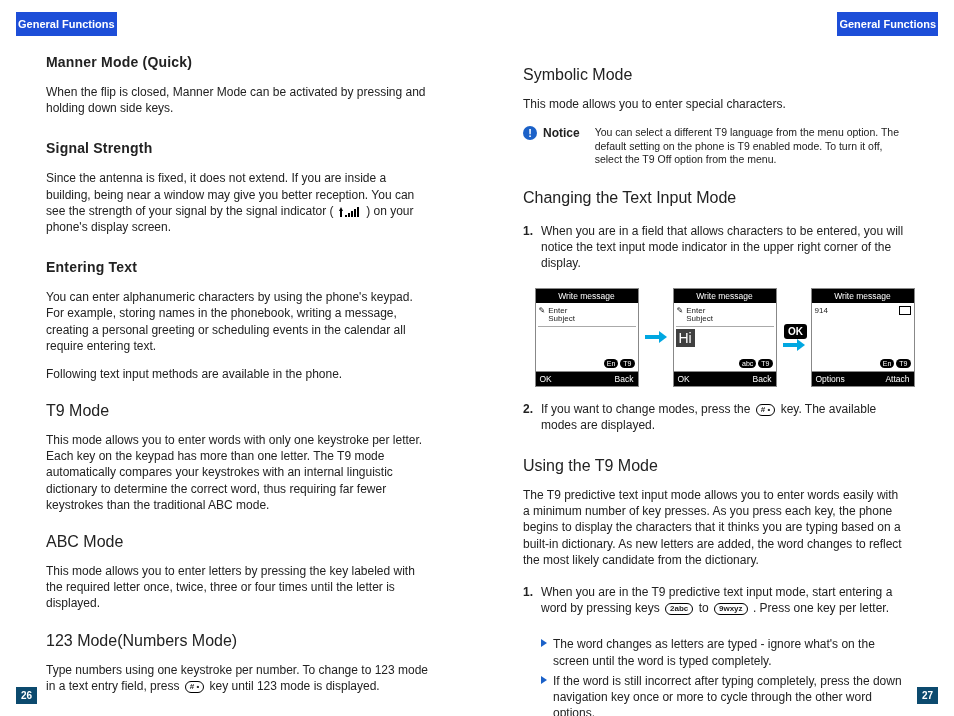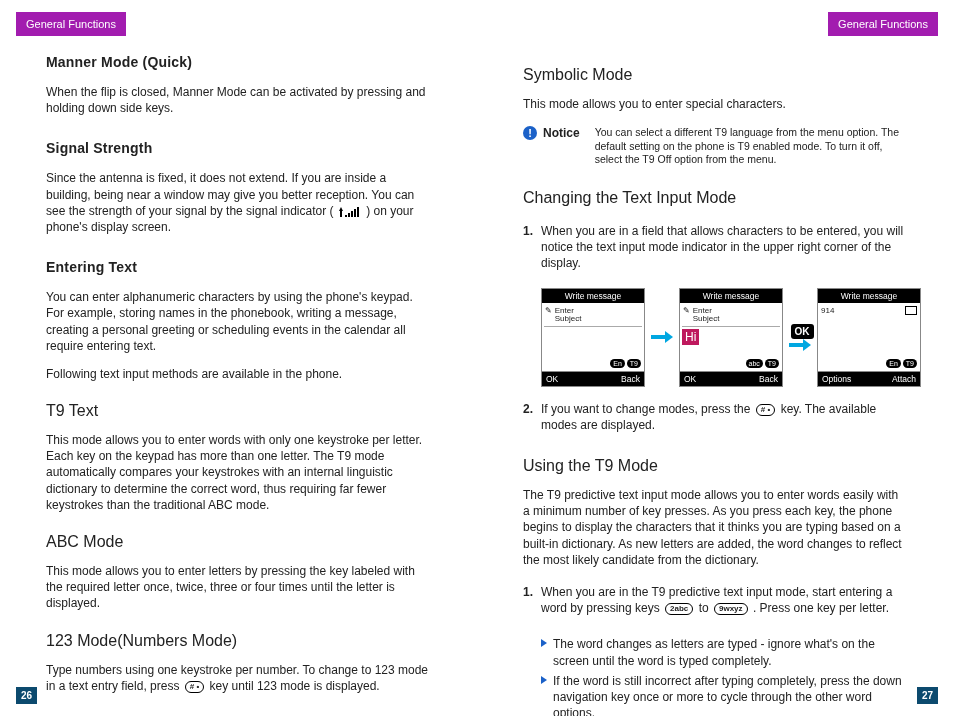--- a/index.html
+++ b/index.html
@@ -20,25 +20,25 @@
   }
   .col {
     width: 477px;
     box-sizing: border-box;
     padding: 12px 46px 10px 46px;
     display: flex;
     flex-direction: column;
     position: relative;
   }
   .header-tab {
-    background: #a21caf;
+    background: #1d4ed8;
     color: #fff;
-    font-weight: normal;
+    font-weight: bold;
     font-size: 11px;
-    padding: 6px 10px;
+    padding: 6px 2px;
     display: inline-block;
   }
   .header-row { height: 24px; }
   .header-row.left  .header-tab { float: left;  margin-left: -30px; }
   .header-row.right .header-tab { float: right; margin-right: -30px; }
   .h1 {
     font-family: Arial, Helvetica, sans-serif;
     font-weight: 900;
     font-size: 14px;
     margin: 18px 0 8px 0;
@@ -90,21 +90,21 @@
     border-top:4px solid transparent;border-bottom:4px solid transparent;
     border-left:6px solid #1b61c8;
   }
   .notice-row{display:flex;align-items:flex-start;margin:8px 0;}
   .notice-icon{
     width:14px;height:14px;border-radius:50%;background:#1b61c8;color:#fff;
     font-weight:900;font-size:11px;text-align:center;line-height:14px;margin-right:6px;flex:none;
   }
   .notice-label{font-weight:900;font-size:12px;margin-right:15px;white-space:nowrap;}
   .notice-text{font-size:10.5px;line-height:1.3;}
-  .phones{display:flex;align-items:center;justify-content:flex-start;margin:6px 0 4px 18px;}
+  .phones{display:flex;align-items:center;justify-content:center;margin:6px 0 4px 18px;}
   .arrow-blue{
     width:22px;height:12px;position:relative;margin:0 6px;flex:none;
   }
   .arrow-blue::before{
     content:"";position:absolute;left:0;top:4px;width:14px;height:4px;background:#00a7e1;
   }
   .arrow-blue::after{
     content:"";position:absolute;right:0;top:0;
     border-top:6px solid transparent;border-bottom:6px solid transparent;
     border-left:8px solid #00a7e1;
@@ -120,21 +120,21 @@
   .phone .title{
     background:#000;color:#fff;text-align:center;padding:2px 0;font-size:8.5px;
   }
   .phone .body{height:64px;border-bottom:1px solid #888;position:relative;padding:2px;}
   .phone .subj{
     border-bottom:1px solid #aaa;padding:2px 1px;font-size:8px;line-height:1.1;
     display:flex;align-items:flex-start;
   }
   .phone .subj .sglyph{margin-right:3px;}
   .phone .typed{
-    background:#be185d;color:#fff;display:inline-block;padding:1px 3px;font-size:12px;margin-top:2px;
+    background:#404040;color:#fff;display:inline-block;padding:1px 3px;font-size:14px;margin-top:2px;
   }
   .phone .indic{
     position:absolute;right:3px;bottom:3px;display:flex;gap:2px;
   }
   .phone .pill{
     background:#000;color:#fff;border-radius:5px;font-size:7px;padding:0 3px;line-height:9px;
   }
   .phone .smallbox{
     position:absolute;right:3px;top:3px;border:1px solid #000;width:10px;height:7px;font-size:5px;text-align:center;line-height:7px;
   }
@@ -165,21 +165,21 @@
       <span class="signal-glyph">
         <span class="ant"></span><span class="a"></span><span class="b"></span><span class="c"></span><span class="d"></span><span class="e"></span>
       </span>
       <span>) on your phone's display screen.</span>
     </p>
 
     <div class="h1">Entering Text</div>
     <p>You can enter alphanumeric characters by using the phone's keypad. For example, storing names in the phonebook, writing a message, creating a personal greeting or scheduling events in the calendar all require entering text.</p>
     <p>Following text input methods are available in the phone.</p>
 
-    <div class="h2">T9 Text</div>
+    <div class="h2">T9 Mode</div>
     <p>This mode allows you to enter words with only one keystroke per letter. Each key on the keypad has more than one letter. The T9 mode automatically compares your keystrokes with an internal linguistic dictionary to determine the correct word, thus requiring far fewer keystrokes than the traditional ABC mode.</p>
 
     <div class="h2">ABC Mode</div>
     <p>This mode allows you to enter letters by pressing the key labeled with the required letter once, twice, three or four times until the letter is displayed.</p>
 
     <div class="h2">123 Mode(Numbers Mode)</div>
     <p>
       <span>Type numbers using one keystroke per number. To change to 123 mode in a text entry field, press </span>
       <span class="key-glyph"># •</span>
       <span> key until 123 mode is displayed.</span>

